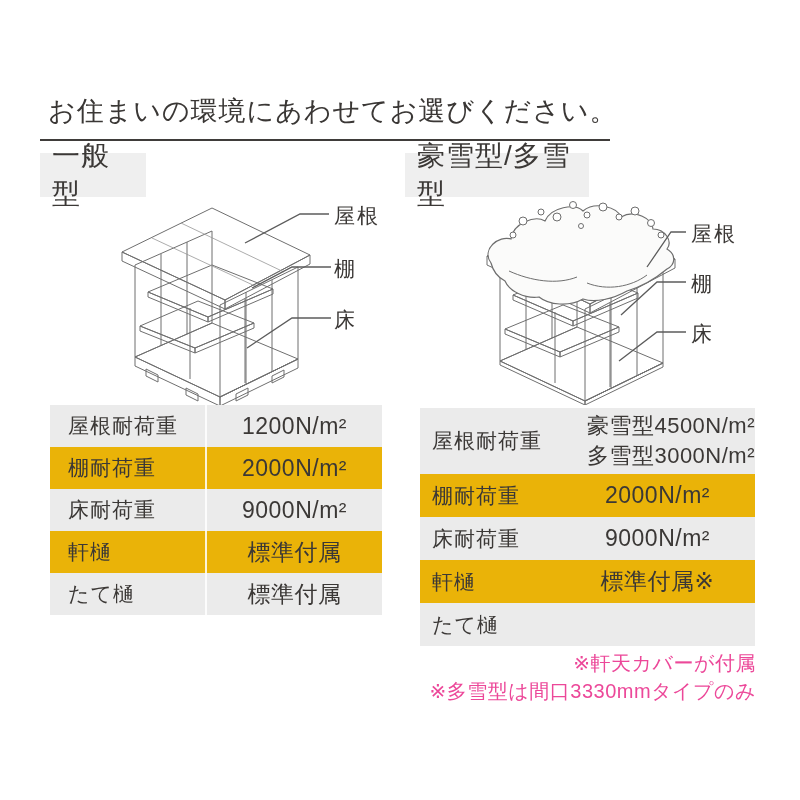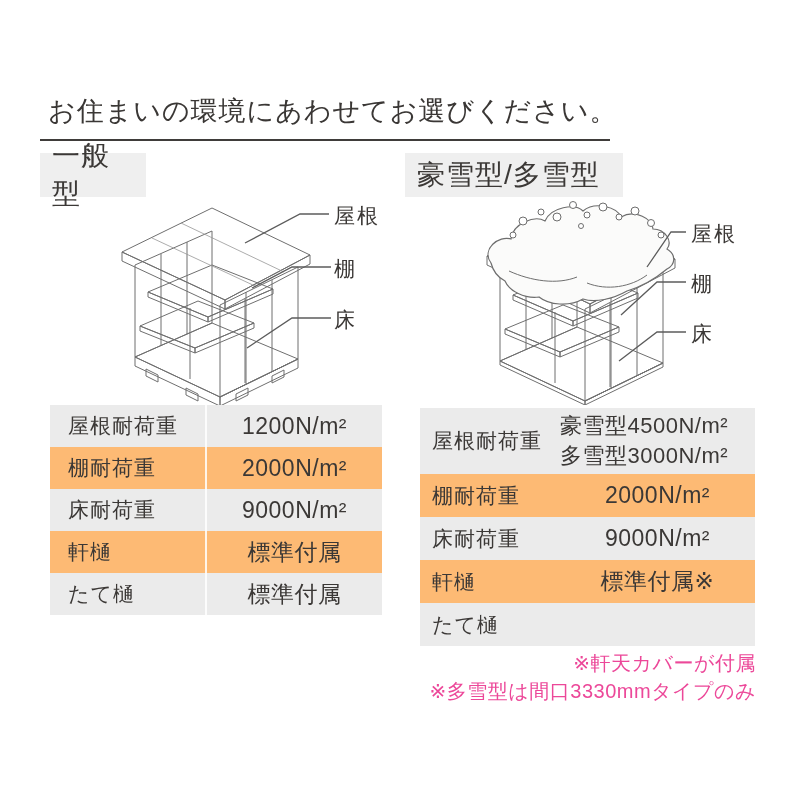--- a/index.html
+++ b/index.html
@@ -14,46 +14,46 @@
   }
   .title-underline{
     left:40px;top:139px;width:570px;height:0;border-bottom:2px solid #3f3c3a;
   }
   
   .heading-box{
     top:153px;height:44px;background:#efefef;display:flex;align-items:center;
     padding:16px 12px;box-sizing:border-box;font-size:28px;letter-spacing:1px;color:#3b3836;
   }
   .heading-general{left:40px;width:106px;}
-  .heading-snow{left:405px;width:218px;}
+  .heading-snow{left:405px;width:184px;}
   
   .figure{top:195px;height:210px;}
   .figure-general{left:40px;width:360px;}
   .figure-snow{left:405px;width:365px;}
   .figure svg{position:absolute;left:0;top:0;}
   .fig-label{
     position:absolute;font-size:21px;letter-spacing:2px;color:#3b3836;white-space:nowrap;
   }
   
   .spec-table{box-sizing:border-box;}
   .tbl-general{left:50px;top:405px;width:332px;}
   .tbl-snow{left:420px;top:408px;width:335px;}
   .trow{display:flex;align-items:center;box-sizing:border-box;}
   .row-light{background:#ebebeb;}
-  .row-dark{background:#fdba74;}
+  .row-dark{background:#eab308;}
   .tbl-general .trow{height:42px;}
   .tbl-snow .trow{height:43px;}
   .tbl-snow .trow-tall{height:66px;}
   .tlabel{
     font-size:21px;letter-spacing:1px;white-space:nowrap;box-sizing:border-box;
   }
   .tbl-general .tlabel{width:157px;padding-left:18px;border-right:2px solid rgba(255,255,255,.85);align-self:stretch;display:flex;align-items:center;}
   .tbl-snow .tlabel{width:140px;padding-left:12px;}
   .tvalue{flex:1;text-align:center;font-size:23px;letter-spacing:.5px;white-space:nowrap;}
-  .tvalue-2line{flex:1;text-align:left;padding-right:7px;font-size:22px;line-height:30px;letter-spacing:.5px;white-space:nowrap;}
+  .tvalue-2line{flex:1;text-align:right;font-size:22px;line-height:30px;letter-spacing:.5px;white-space:nowrap;}
   
   .footnotes{
     left:420px;top:649px;width:336px;text-align:right;font-size:20px;line-height:28px;
     letter-spacing:.5px;color:#ec4899;white-space:nowrap;
   }
   .shed-line{stroke:#6f6f6f;stroke-width:1;fill:none;}
   .leader{stroke:#5c5c5c;stroke-width:1.3;fill:none;}
 </style>
 </head>
 <body>

